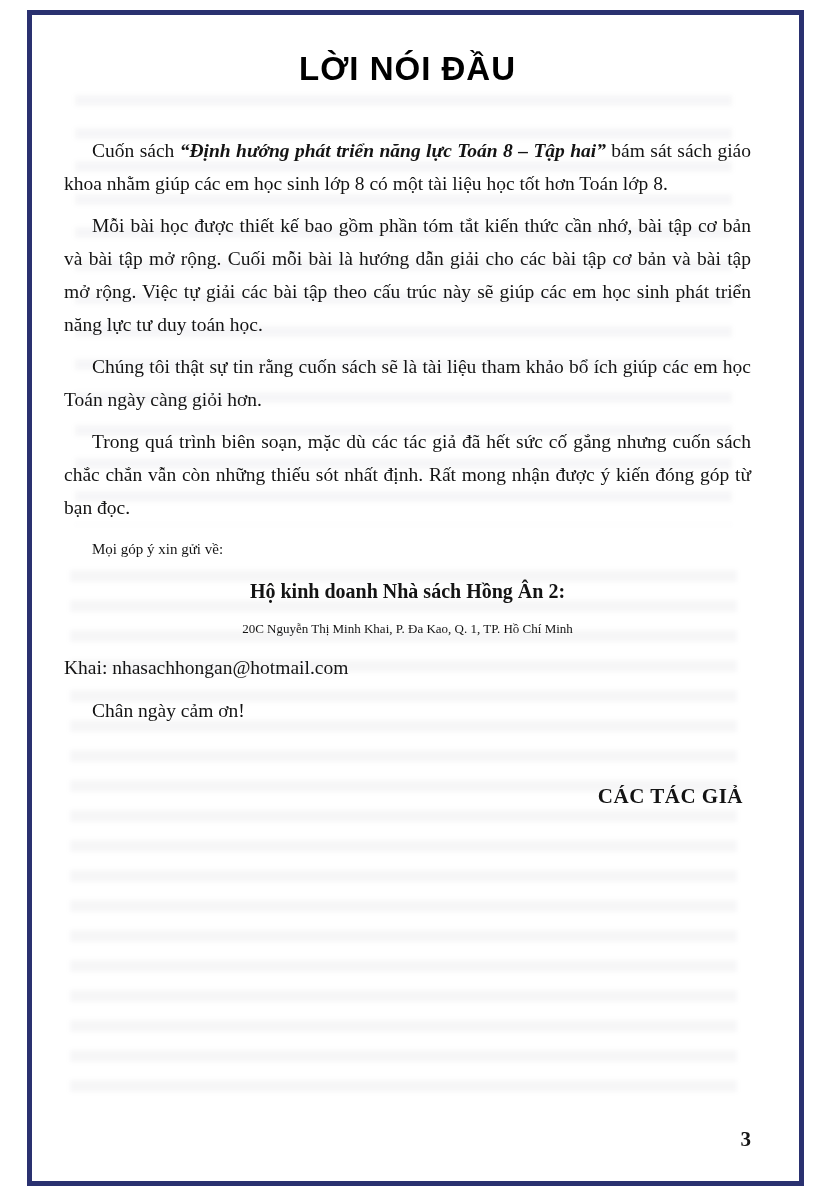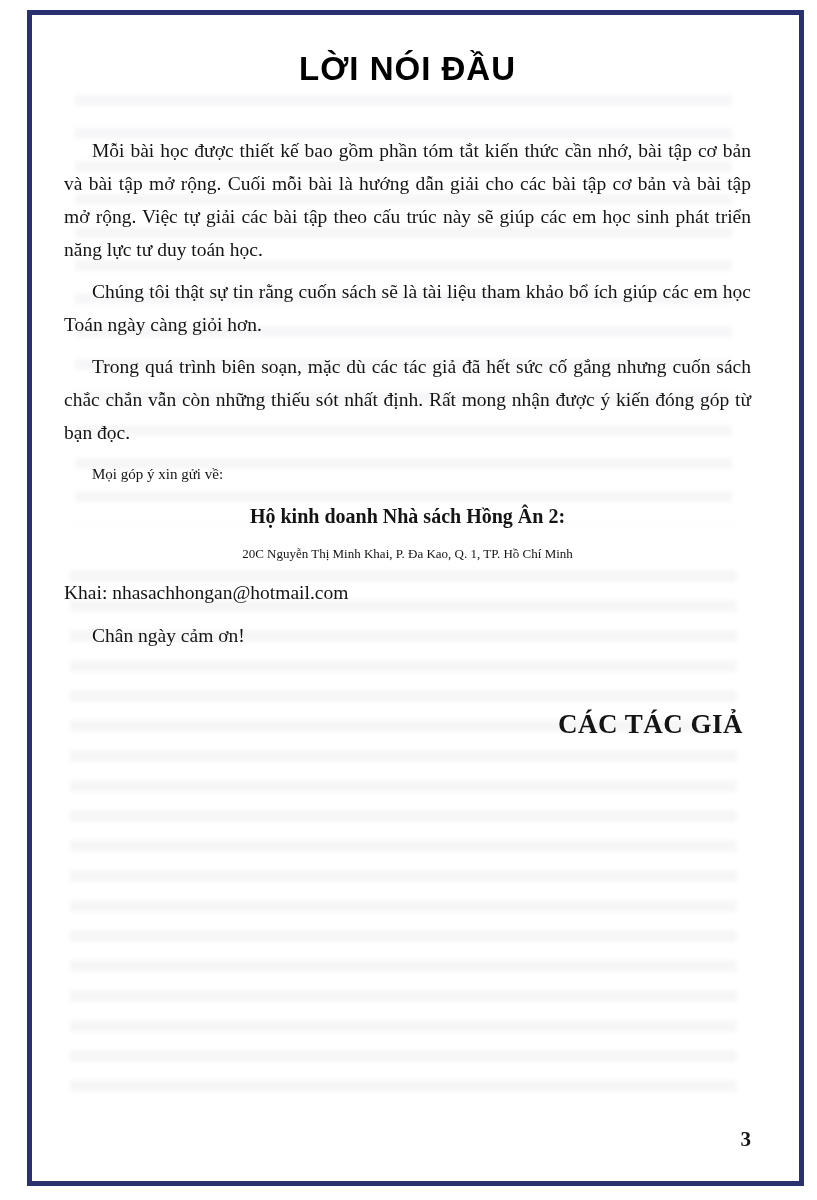--- a/index.html
+++ b/index.html
@@ -82,21 +82,21 @@
     margin:0 0 10px 0;
   }
   .thanks {
     font-size:19.5px; line-height:33px;
     text-indent:28px;
     margin:0;
   }
   .authors {
     text-align:right;
     font-weight:bold;
-    font-size:27px;
+    font-size:21px;
     letter-spacing:0.5px;
     margin:57px 8px 0 0;
   }
 
   .page-number {
     position:absolute;
     right:66px; bottom:48px;
     font-weight:bold;
     font-size:21px;
   }
@@ -105,20 +105,21 @@
 <body>
 
 <div class="frame"></div>
 <div class="ghost g1"></div>
 <div class="ghost g2"></div>
 
 <div class="content">
 
   <h1 class="page-title">LỜI NÓI ĐẦU</h1>
 
+  <p class="para"><span>Cuốn sách </span><span class="book-title">“Định hướng phát triển năng lực Toán 8 – Tập hai”</span><span> bám sát sách giáo khoa nhằm giúp các em học sinh lớp 8 có một tài liệu học tốt hơn Toán lớp 8.</span></p>
 
   <p class="para">Mỗi bài học được thiết kế bao gồm phần tóm tắt kiến thức cần nhớ, bài tập cơ bản và bài tập mở rộng. Cuối mỗi bài là hướng dẫn giải cho các bài tập cơ bản và bài tập mở rộng. Việc tự giải các bài tập theo cấu trúc này sẽ giúp các em học sinh phát triển năng lực tư duy toán học.</p>
 
   <p class="para">Chúng tôi thật sự tin rằng cuốn sách sẽ là tài liệu tham khảo bổ ích giúp các em học Toán ngày càng giỏi hơn.</p>
 
   <p class="para">Trong quá trình biên soạn, mặc dù các tác giả đã hết sức cố gắng nhưng cuốn sách chắc chắn vẫn còn những thiếu sót nhất định. Rất mong nhận được ý kiến đóng góp từ bạn đọc.</p>
 
   <p class="contact-intro">Mọi góp ý xin gửi về:</p>
 
   <p class="store-name">Hộ kinh doanh Nhà sách Hồng Ân 2:</p>

